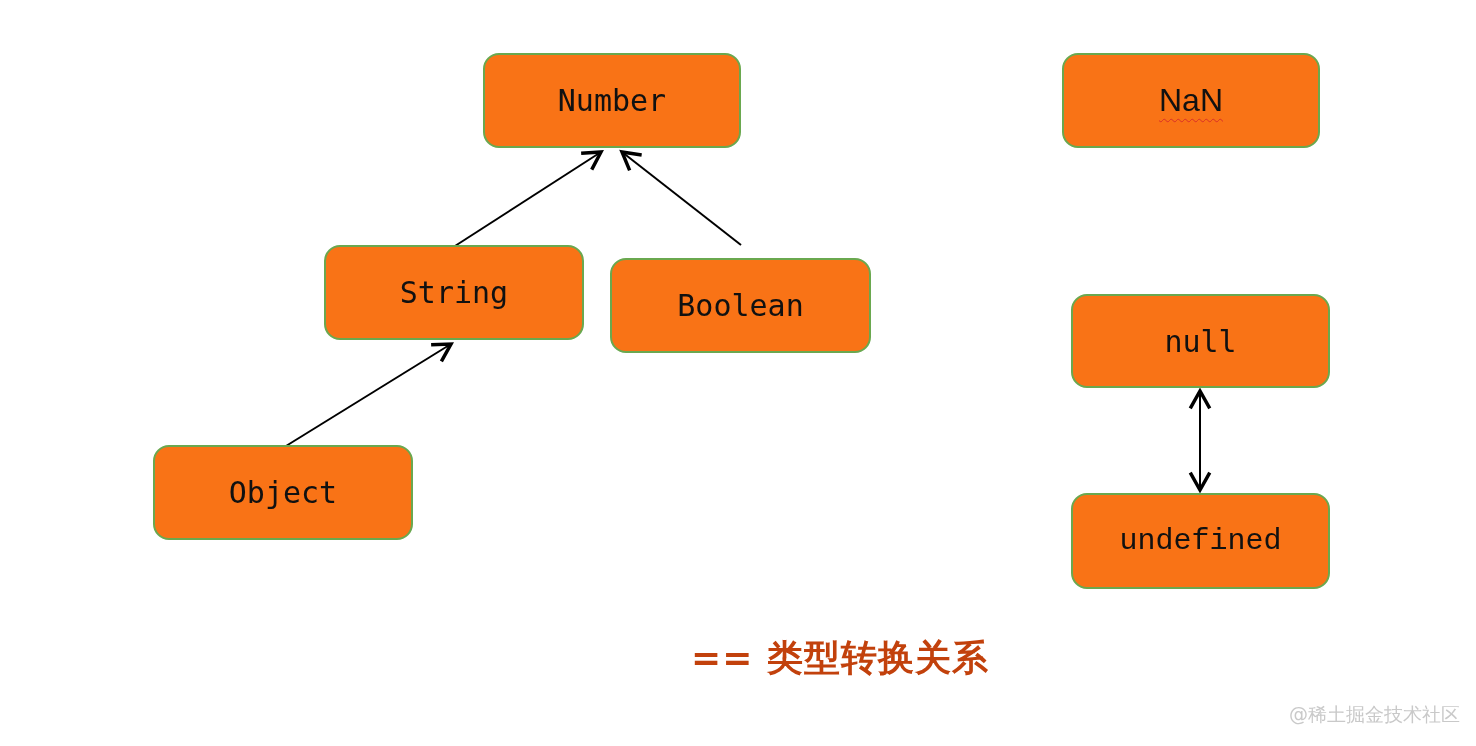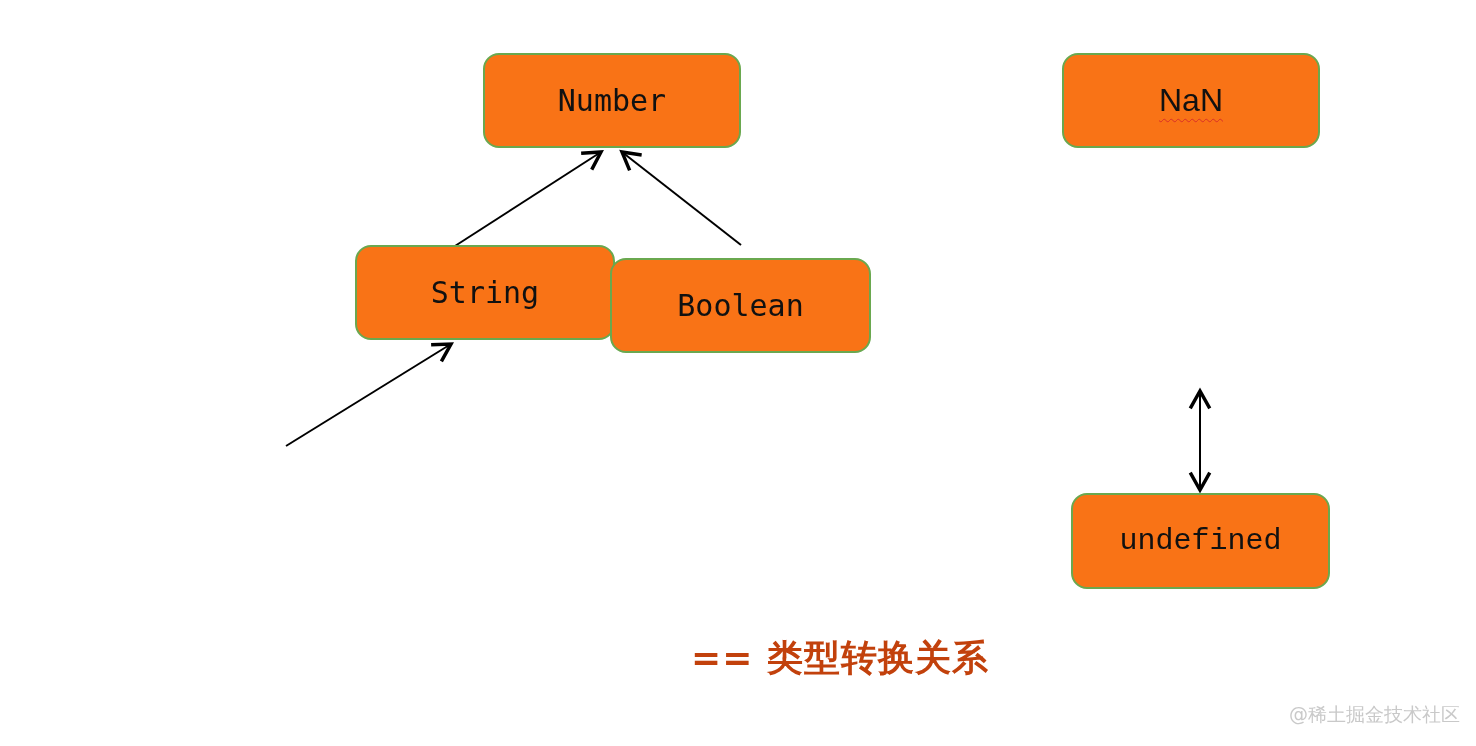--- a/index.html
+++ b/index.html
@@ -31,21 +31,21 @@
     display: flex;
     align-items: center;
     justify-content: center;
     font-family: "DejaVu Sans Mono", "Liberation Mono", monospace;
     font-size: 30px;
     color: #111111;
     box-sizing: border-box;
   }
   .node-number    { left: 483px;  top: 53px;  width: 258px; height: 95px; }
   .node-nan       { left: 1062px; top: 53px;  width: 258px; height: 95px; }
-  .node-string    { left: 324px;  top: 245px; width: 260px; height: 95px; margin-left: 31px; }
+  .node-string    { left: 324px;  top: 245px; width: 260px; height: 95px; }
   .node-boolean   { left: 610px;  top: 245px; width: 261px; height: 95px; margin-top: 13px; }
   .node-object    { left: 153px;  top: 445px; width: 260px; height: 95px; }
   .node-null      { left: 1071px; top: 294px; width: 259px; height: 94px; }
   .node-undefined { left: 1071px; top: 493px; width: 259px; height: 96px; font-family: Liberation Mono, monospace; }
   .node-nan .label {
     font-family: "Liberation Sans", "DejaVu Sans", sans-serif;
     font-size: 32px;
     text-decoration: underline wavy #d93025;
     text-decoration-thickness: 1px;
     text-underline-offset: 7px;
@@ -97,21 +97,27 @@
   </div>
 
   <div class="node node-string">
     <span class="label">String</span>
   </div>
 
   <div class="node node-boolean">
     <span class="label">Boolean</span>
   </div>
 
+  <div class="node node-object">
+    <span class="label">Object</span>
+  </div>
 
+  <div class="node node-null">
+    <span class="label">null</span>
+  </div>
 
   <div class="node node-undefined">
     <span class="label">undefined</span>
   </div>
 
   <div class="caption">== 类型转换关系</div>
 
   <div class="watermark">@稀土掘金技术社区</div>
 
 </div>

